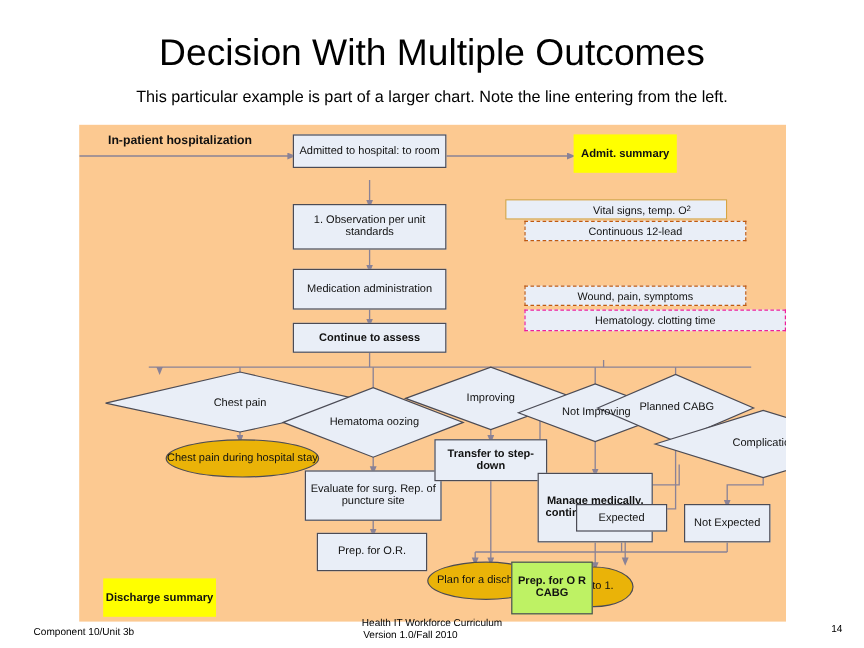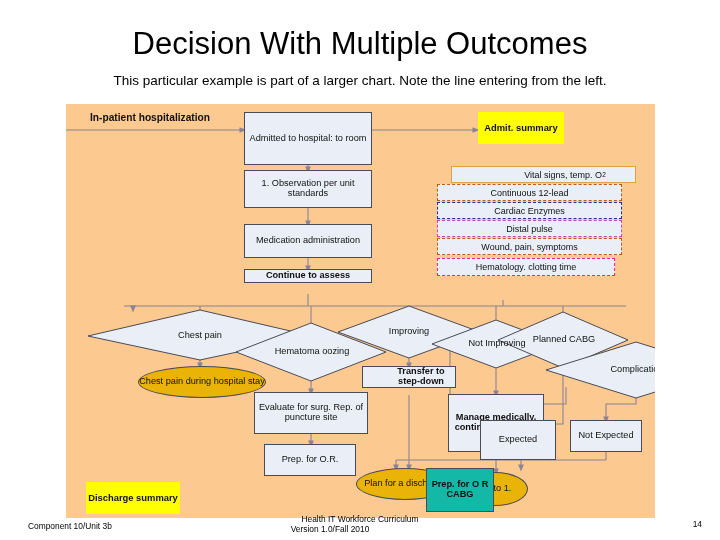--- a/index.html
+++ b/index.html
@@ -41,21 +41,21 @@
             text-align:center;font-size:9.2px;color:#111;line-height:1.08;pointer-events:none;}
 
   
   .dbox{position:absolute;box-sizing:border-box;background:#e9eef7;font-size:9px;
         display:flex;align-items:center;justify-content:center;text-align:center;color:#111;}
 
   svg.wires{position:absolute;left:0;top:0;width:589px;height:414px;pointer-events:none;}
 
   .footer-left{position:absolute;left:28px;top:521px;font-size:8.4px;color:#000;}
   .footer-c1{position:absolute;left:0;top:514px;width:720px;text-align:center;font-size:8.4px;color:#000;}
-  .footer-c2{position:absolute;left:0;top:524px;width:660px;text-align:center;font-size:8.4px;color:#000;}
+  .footer-c2{position:absolute;left:12px;top:524px;width:660px;text-align:center;font-size:8.4px;color:#000;}
   .footer-page{position:absolute;right:18px;top:519px;font-size:8.4px;color:#000;}
   .sub2{font-size:6.5px;vertical-align:sub;}
 </style>
 </head>
 <body>
 
 <div id="slide">
 
   <div class="title">Decision With Multiple Outcomes</div>
   <div class="subtitle">This particular example is part of a larger chart.  Note the line entering from the left.</div>
@@ -135,68 +135,66 @@
 
     <div class="dia-text" style="left:196px;top:234px;width:100px;height:28px;">Hematoma oozing</div>
     <div class="dia-text" style="left:82px;top:218px;width:104px;height:28px;">Chest pain</div>
     <div class="dia-text" style="left:295px;top:215px;width:96px;height:26px;">Improving</div>
     <div class="dia-text" style="left:392px;top:226px;width:78px;height:28px;">Not Improving</div>
     <div class="dia-text" style="left:458px;top:222px;width:80px;height:28px;">Planned CABG</div>
     <div class="dia-text" style="left:518px;top:254px;width:106px;height:24px;">Complication</div>
 
     <div class="node plainlabel" style="left:24px;top:6px;width:200px;height:16px;">In-patient hospitalization</div>
 
-    <div class="node rect" style="left:178px;top:8px;width:128px;height:53px;">Admitted to hospital: to room</div>
+    <div class="node rect" style="left:178px;top:8px;width:128px;height:28px;">Admitted to hospital: to room</div>
     <div class="node rect" style="left:178px;top:66px;width:128px;height:38px;">1. Observation per unit standards</div>
     <div class="node rect" style="left:178px;top:120px;width:128px;height:34px;">Medication administration</div>
-    <div class="node rect b" style="left:178px;top:165px;width:128px;height:14px;">Continue to assess</div>
+    <div class="node rect b" style="left:178px;top:165px;width:128px;height:25px;">Continue to assess</div>
 
     <div class="node hl" style="left:412px;top:8px;width:86px;height:32px;">Admit. summary</div>
 
-    <div class="dbox" style="left:385px;top:62px;width:185px;height:17px;border:1.4px solid #d9a441;padding-left:43px;">
+    <div class="dbox" style="left:355px;top:62px;width:185px;height:17px;border:1.4px solid #d9a441;padding-left:43px;">
       <span>Vital signs, temp. O</span>
         <span class="sub2">2</span>
     </div>
     <div class="dbox" style="left:371px;top:80px;width:185px;height:17px;border:1.6px dashed #c05a10;">Continuous 12-lead</div>
-    <div class="dbox" style="left:371px;top:98px;width:185px;height:17px;border:1.6px dashed #2b2b9e;">Cardiac Enzymes</div>
-    <div class="dbox" style="left:371px;top:116px;width:185px;height:17px;border:1.4px dashed #cc44aa;">Distal pulse</div>
     <div class="dbox" style="left:371px;top:134px;width:185px;height:17px;border:1.6px dashed #c05a10;">Wound, pain, symptoms</div>
-    <div class="dbox" style="left:371px;top:154px;width:178px;height:18px;border:1.8px dashed #ee1f9a;">Hematology. clotting time</div>
+    <div class="dbox" style="left:371px;top:154px;width:218px;height:18px;border:1.8px dashed #ee1f9a;">Hematology. clotting time</div>
 
     <div class="node ellipse" style="left:72px;top:262px;width:128px;height:32px;">Chest pain during hospital stay</div>
 
     <div class="node rect" style="left:188px;top:288px;width:114px;height:42px;">Evaluate for surg. Rep. of puncture site</div>
 
     <div class="node rect" style="left:198px;top:340px;width:92px;height:32px;">Prep. for O.R.</div>
 
-    <div class="node rect b" style="left:296px;top:262px;width:94px;height:22px;padding-left:24px;">Transfer to step-down</div>
+    <div class="node rect b" style="left:296px;top:262px;width:94px;height:35px;">Transfer to step-down</div>
 
     <div class="node ellipse" style="left:290px;top:364px;width:98px;height:32px;">Plan for a discharge</div>
 
     <div class="node rect b" style="left:382px;top:290px;width:96px;height:58px;">Manage medically, continue to assess</div>
 
     <div class="node ellipse" style="left:396px;top:368px;width:66px;height:34px;">Go to 1.</div>
 
-    <div class="node rect" style="left:414px;top:316px;width:76px;height:40px;">Expected</div>
+    <div class="node rect" style="left:414px;top:316px;width:76px;height:23px;">Expected</div>
 
     <div class="node rect" style="left:504px;top:316px;width:72px;height:32px;">Not Expected</div>
 
     <div class="node rect b" style="left:296px;top:364px;width:0px;height:0px;border:none;background:none;"></div>
 
     <div class="node rect b" style="left:469px;top:364px;width:0;height:0;border:none;background:none;"></div>
 
     <div class="node rect b" style="left:296px;top:364px;width:0;height:0;border:none;background:none;"></div>
 
     <div class="node rect b" style="left:466px;top:364px;width:0;height:0;border:none;background:none;"></div>
 
     <div class="node hl" style="left:20px;top:378px;width:94px;height:32px;">Discharge summary</div>
 
   </div>
 
   <div class="node rect b" style="position:absolute;left:426px;top:468px;width:68px;height:44px;
-       background:#14b8a6;border:1px solid #4b4b55;font-size:9.2px;">Prep. for O R CABG</div>
+       background:#bef264;border:1px solid #4b4b55;font-size:9.2px;">Prep. for O R CABG</div>
 
   <div class="footer-left">Component 10/Unit 3b</div>
   <div class="footer-c1">Health IT Workforce Curriculum</div>
   <div class="footer-c2">Version 1.0/Fall 2010</div>
   <div class="footer-page">14</div>
 
 </div>
 
 </body></html>

